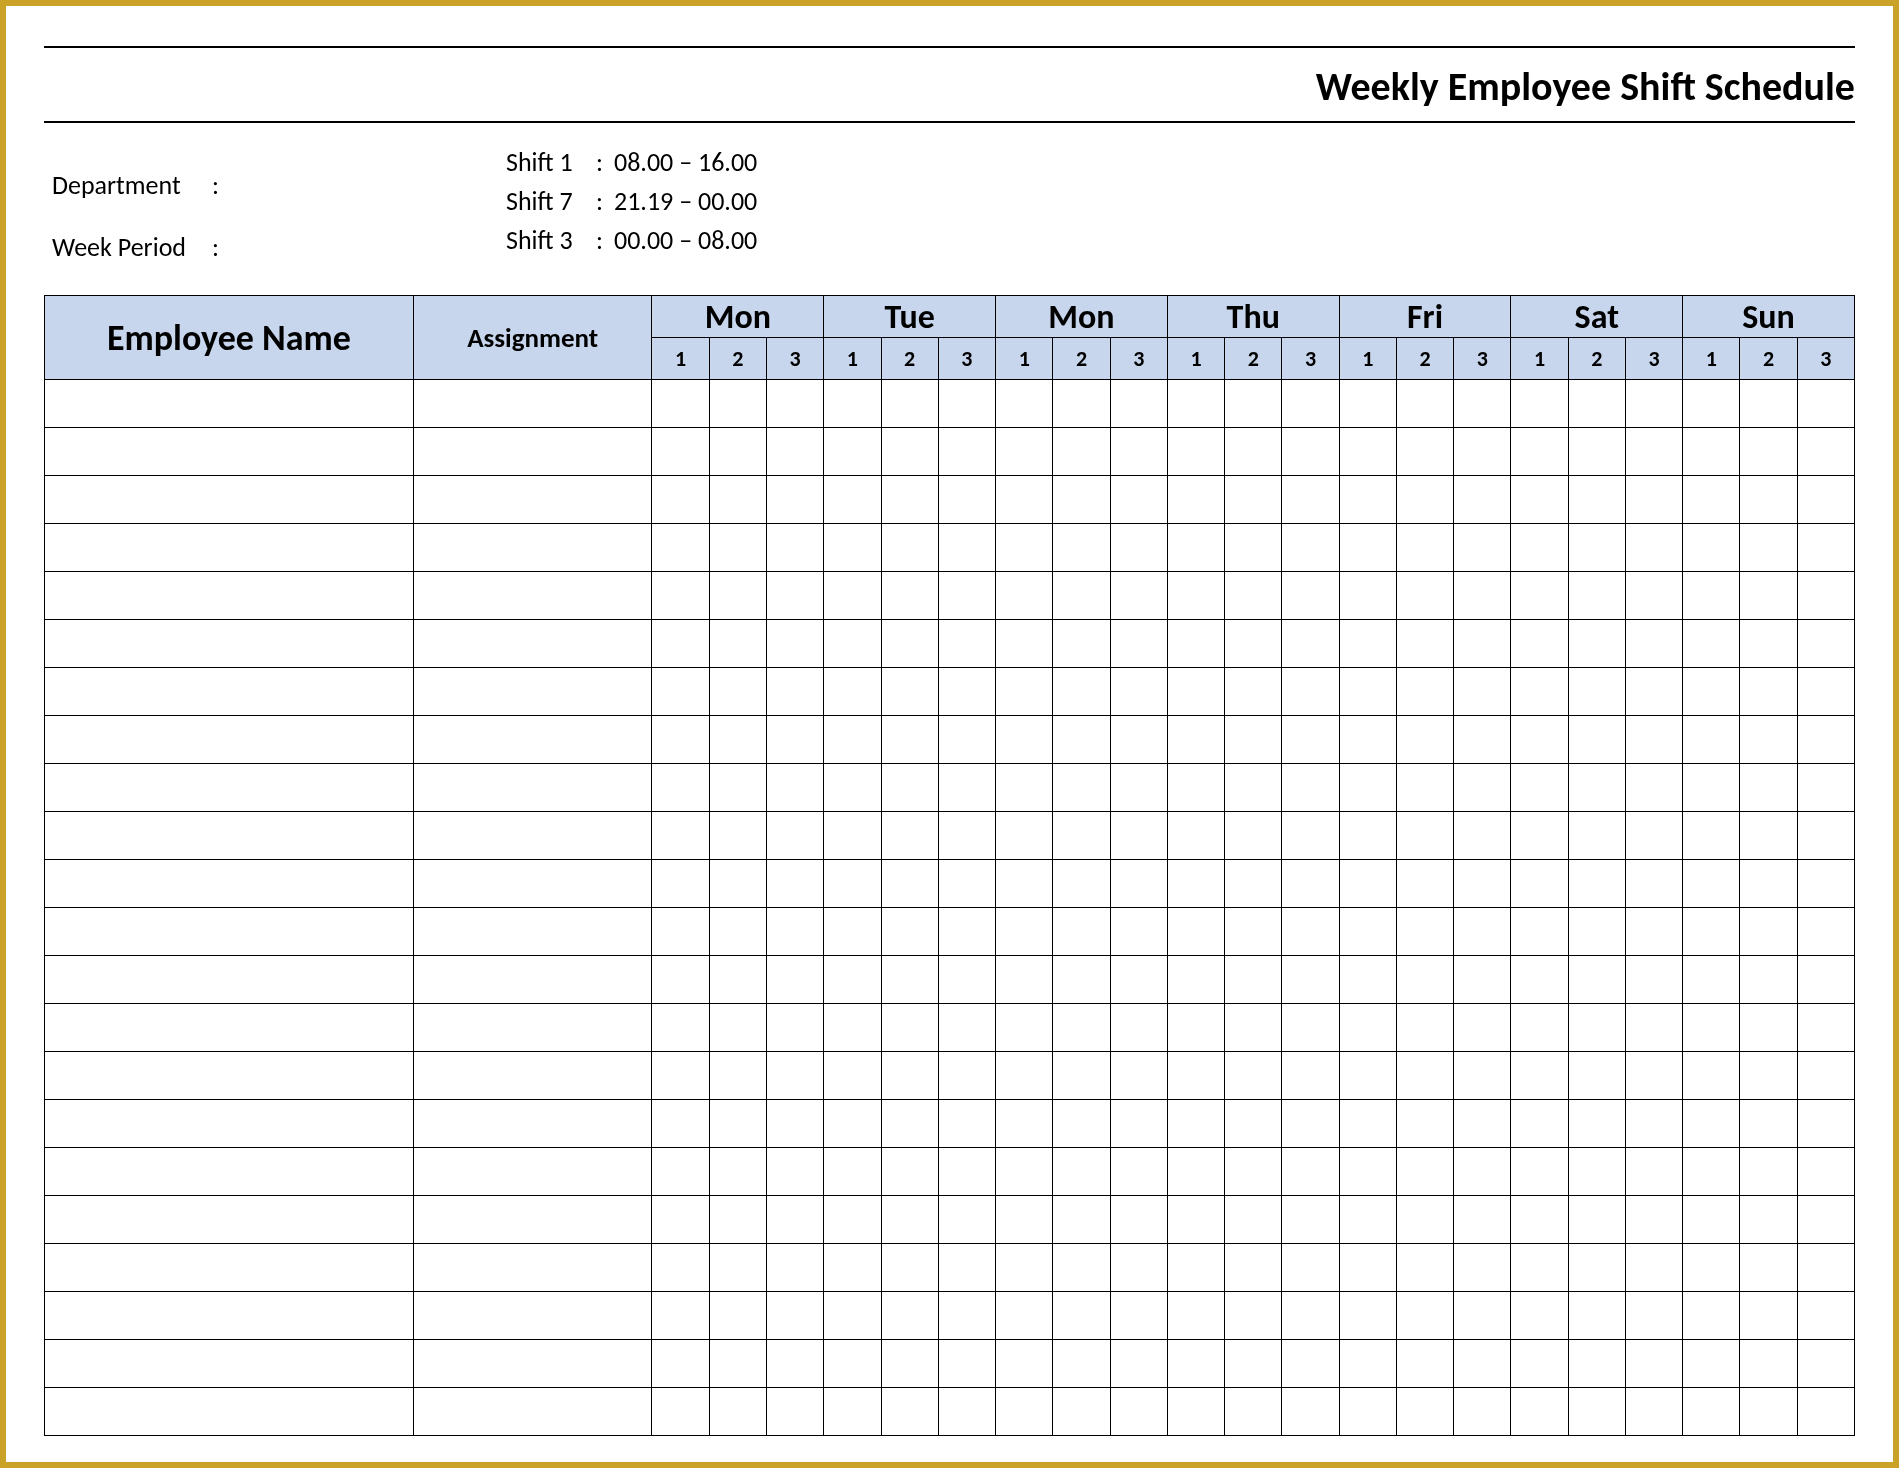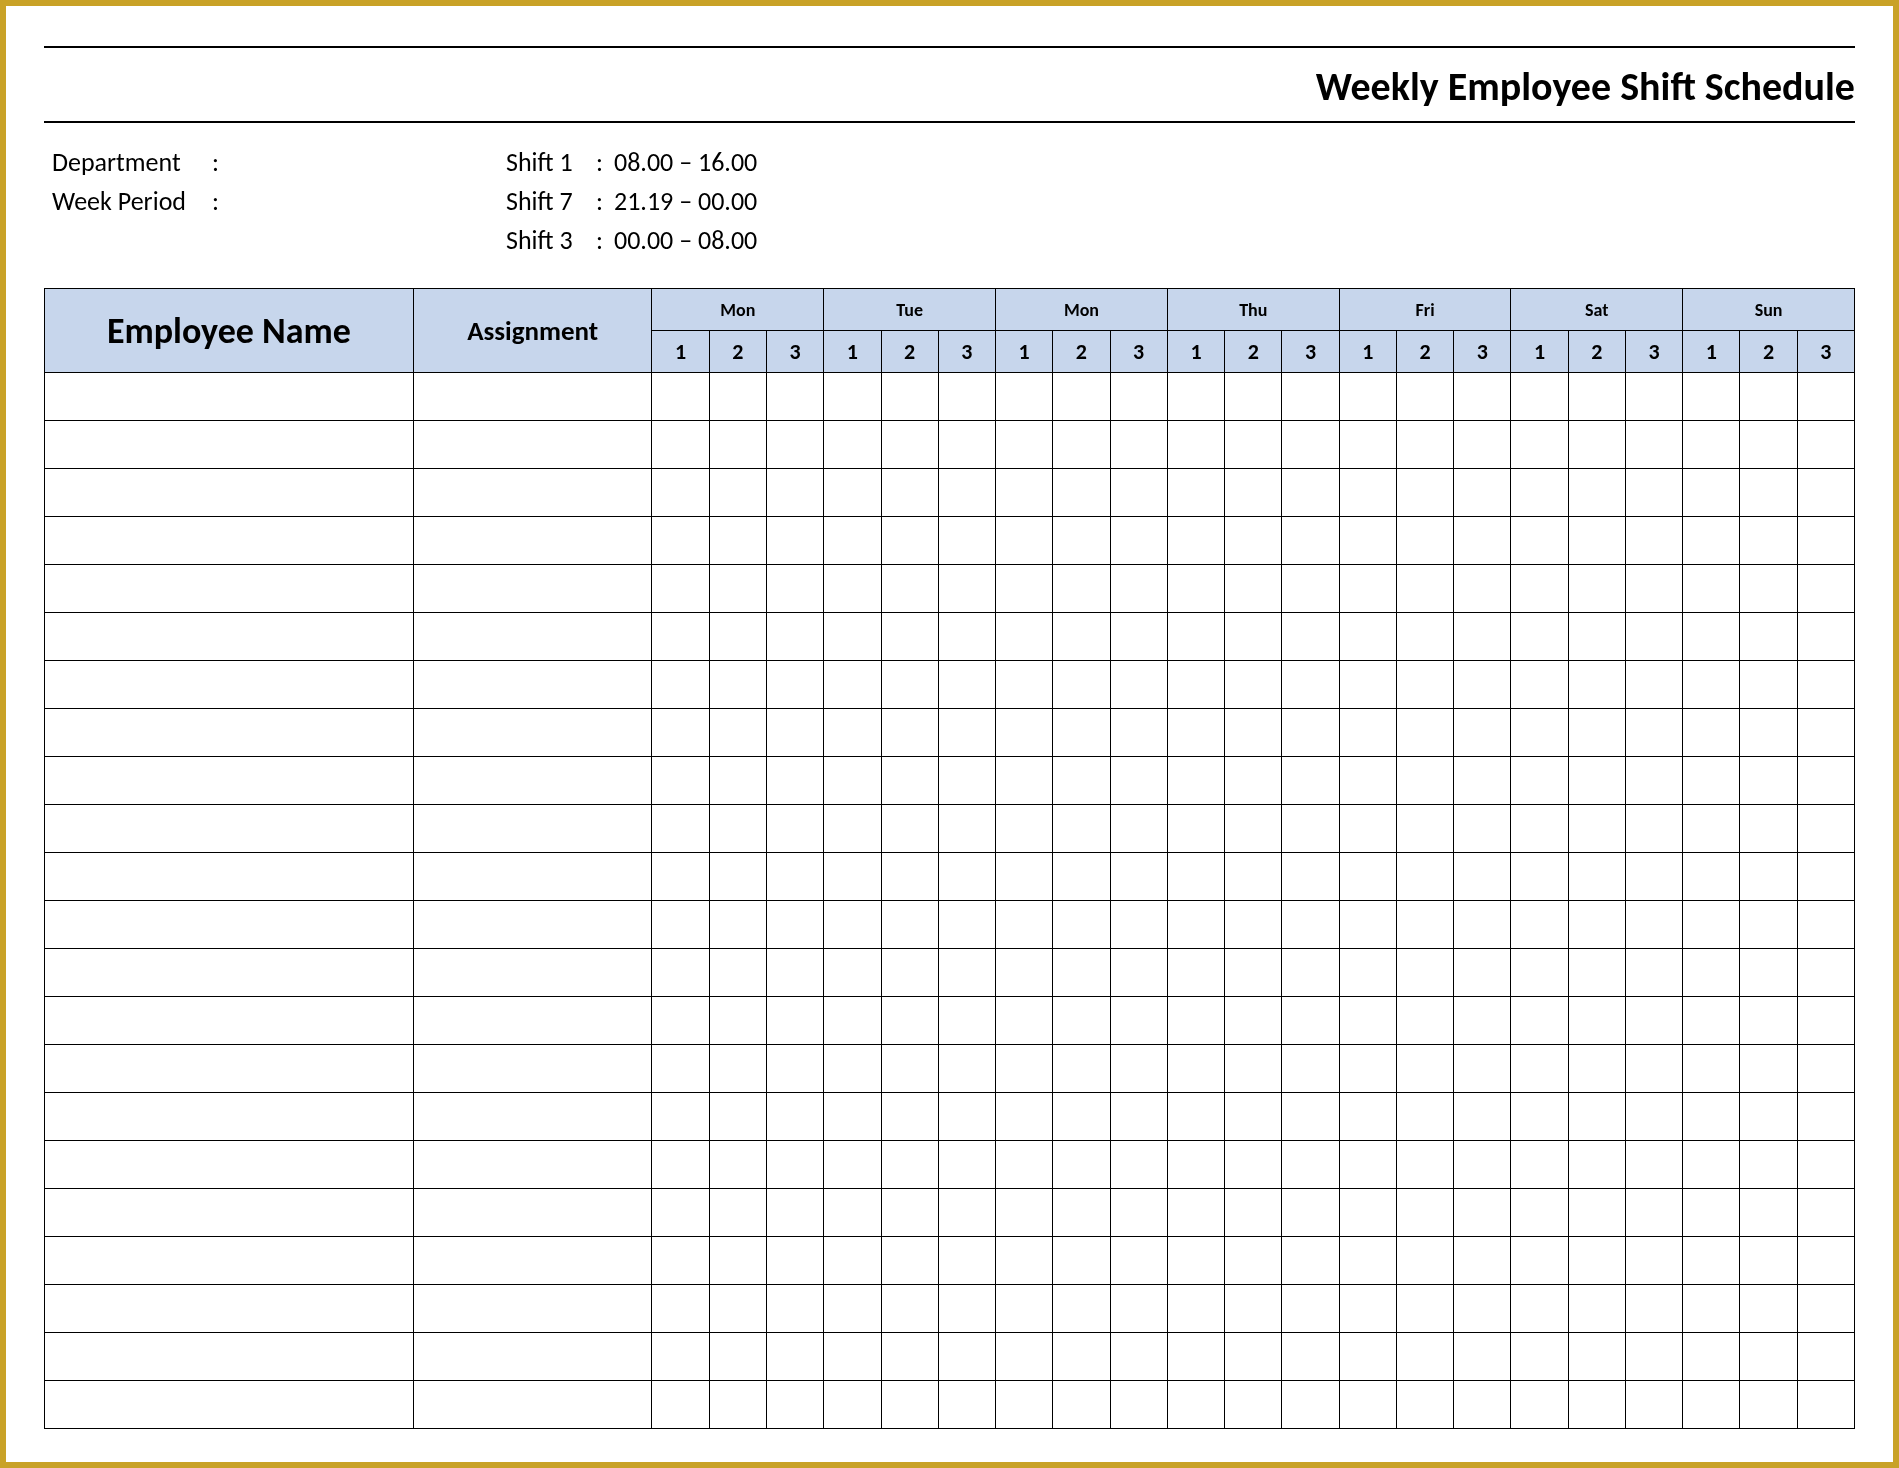--- a/index.html
+++ b/index.html
@@ -29,21 +29,21 @@
     .meta {
       display: flex;
       font-size: 26px;
       line-height: 1.5;
       margin-bottom: 28px;
       padding-left: 8px;
     }
     .meta-left {
       width: 454px;
     }
-    .meta-left .row { display: flex; }
+    .meta-left .row { display: flex; margin-top: 23px; }
     .meta-left .label { width: 160px; }
     .meta-left .colon { width: 14px; }
     .meta-right .row { display: flex; }
     .meta-right .shift-label { width: 90px; }
     .meta-right .shift-colon { width: 18px; }
     table.schedule {
       border-collapse: collapse;
       width: 100%;
       table-layout: fixed;
     }
@@ -53,21 +53,21 @@
       text-align: center;
       vertical-align: middle;
     }
     table.schedule thead th {
       background: #c7d6ec;
       font-size: 24px;
       font-weight: bold;
     }
     table.schedule thead tr.row-days th.day {
       height: 42px;
-      font-size: 18px;
+      font-size: 34px;
       margin-top: 44px;
     }
     table.schedule thead tr.row-days th.emp {
       font-size: 36px;
     }
     table.schedule thead tr.row-days th.assign {
       font-size: 27px;
     }
     table.schedule thead tr.row-sub th {
       height: 42px;

